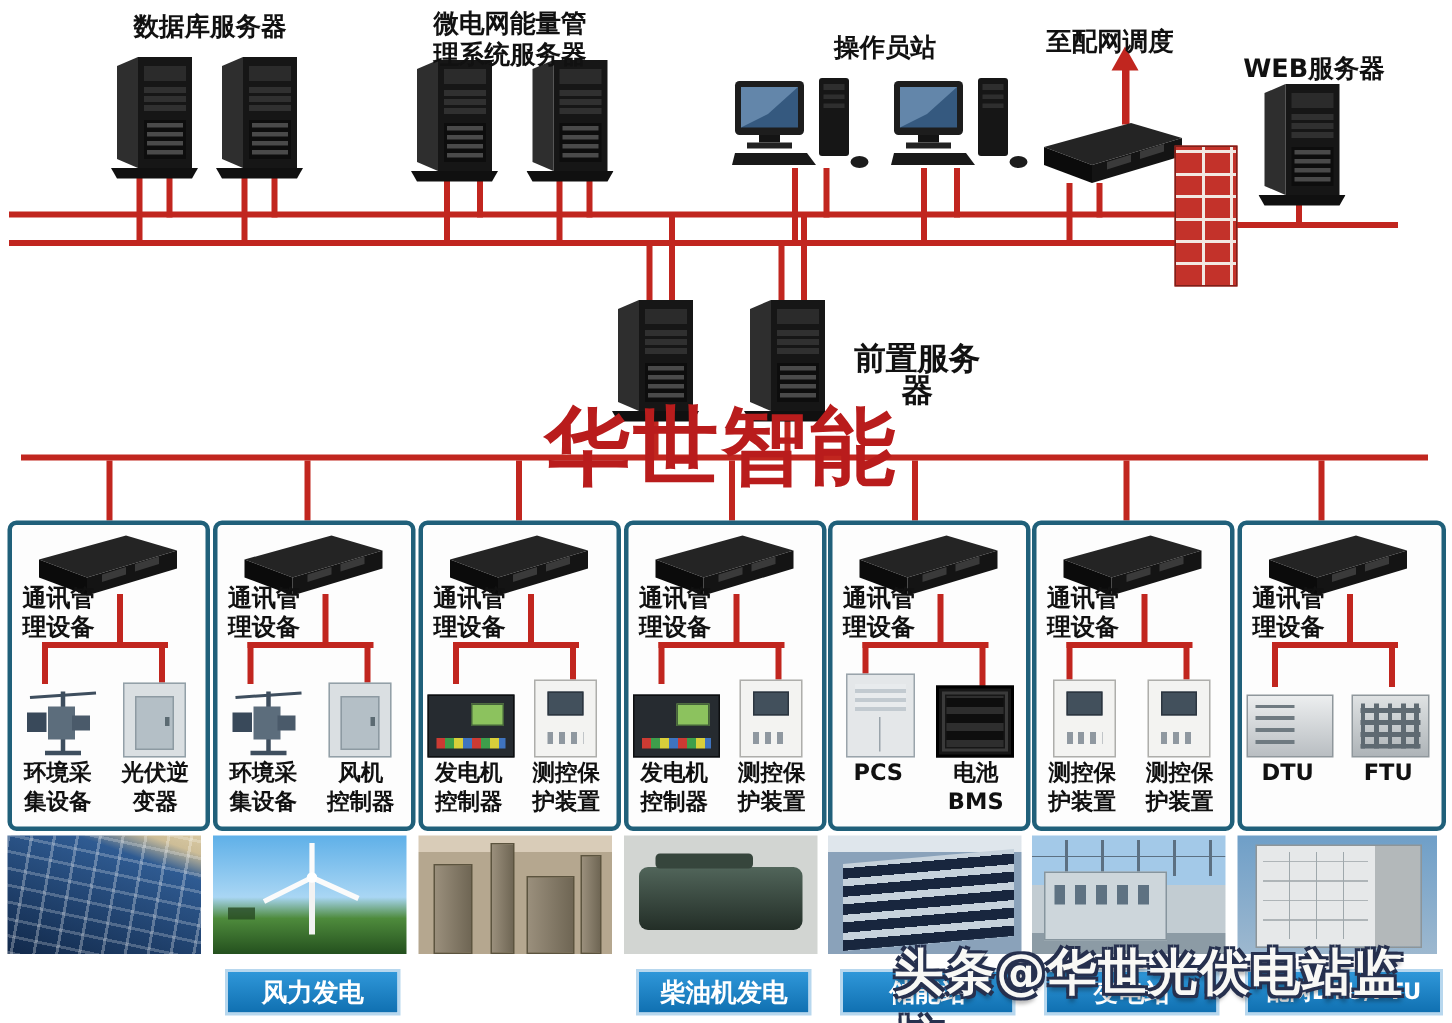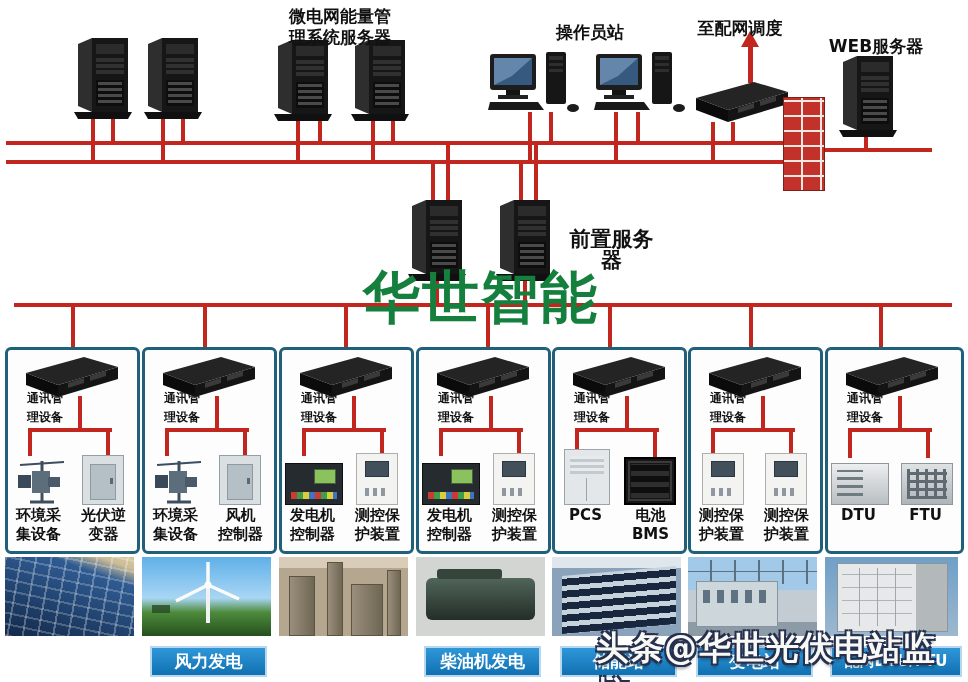--- a/index.html
+++ b/index.html
@@ -17,21 +17,21 @@
   
   .icon{position:absolute;z-index:2;}
   .firewall{position:absolute;left:783px;top:97px;width:40px;height:92px;z-index:3;
             background-color:#c3322a;border:1px solid #7e1f19;
             background-image:repeating-linear-gradient(0deg,transparent 0 13px,#f2e8e2 13px 15px),
                              repeating-linear-gradient(90deg,transparent 0 17px,#f2e8e2 17px 19px);}
   
   .box{position:absolute;top:347px;width:129px;height:201px;border:3px solid #20607a;
        border-radius:6px;background:#fdfdfd;z-index:2;}
   .rack{position:absolute;left:10px;top:5px;}
-  .comm-label{position:absolute;left:19px;top:39px;font-size:12px;font-weight:700;line-height:19px;z-index:3;}
+  .comm-label{position:absolute;left:7px;top:39px;font-size:16px;font-weight:700;line-height:19px;z-index:3;}
   .bw{position:absolute;background:#c1261f;}
   .dev{position:absolute;top:103px;width:58px;height:52px;display:flex;align-items:flex-end;justify-content:center;}
   .d1{left:3px;}.d2{left:66px;}
   .dev-label{position:absolute;top:156px;width:63px;text-align:center;font-size:15px;font-weight:700;line-height:19px;}
   .l1{left:-1px;}.l2{left:64px;}
   
   .cabinet{width:40px;height:48px;background:#dadfe2;border:1px solid #93a0a8;position:relative;}
   .cabinet::before{content:"";position:absolute;left:7px;right:7px;top:8px;bottom:4px;background:#b4bfc6;border:1px solid #8d9aa2;}
   .cabinet::after{content:"";position:absolute;right:10px;top:22px;width:3px;height:6px;background:#5b6a72;}
   .pcs{width:44px;height:54px;background:#e4e7e9;border:1px solid #9aa4ab;position:relative;}
@@ -84,29 +84,30 @@
          background:linear-gradient(90deg,#e6e8e9 0 72%,#b3b8ba 72% 100%);border:1px solid #8d9599;}
   .swcab::before{content:"";position:absolute;left:4%;top:6%;width:64%;height:86%;
                  background:repeating-linear-gradient(90deg,transparent 0 17px,#9fa8ac 17px 18px),
                             repeating-linear-gradient(0deg,transparent 0 12px,rgba(120,130,135,.5) 12px 13px);}
   
   .bar{position:absolute;top:646px;height:27px;width:113px;z-index:2;
        background:linear-gradient(180deg,#2f97d9,#1070b1);border:2px solid #b7d7ee;
        color:#fff;font-size:17px;font-weight:700;display:flex;align-items:center;justify-content:center;}
   
   .wm1{position:absolute;left:363px;top:260px;font-size:57px;font-weight:900;letter-spacing:2px;
-       color:#15803d;z-index:6;}
+       color:#b91c1c;z-index:6;}
   .wm2{position:absolute;left:596px;top:626px;font-size:33px;font-weight:900;letter-spacing:1px;color:#f8f8f5;z-index:9;
        text-shadow:2px 2px 0 #26304e,-2px 2px 0 #26304e,2px -2px 0 #26304e,-2px -2px 0 #26304e,0 4px 3px rgba(0,0,0,.35);}
 </style>
 </head>
 <body>
 
 <div class="stage">
 
+  <div class="tl" style="left:70px;top:8px;width:140px;">数据库服务器</div>
   <div class="tl" style="left:284px;top:6px;width:112px;">
     <div>微电网能量管</div>
     <div>理系统服务器</div>
   </div>
   <div class="tl" style="left:540px;top:22px;width:100px;text-align:center;">操作员站</div>
   <div class="tl" style="left:690px;top:18px;width:100px;">至配网调度</div>
   <div class="tl" style="left:826px;top:36px;width:100px;">WEB服务器</div>
   <div class="tl" style="left:564px;top:229px;width:95px;font-size:21px;">前置服务器</div>
 
   <svg class="icon" style="left:74px;top:36px;" width="58" height="84" viewBox="0 0 58 84">

